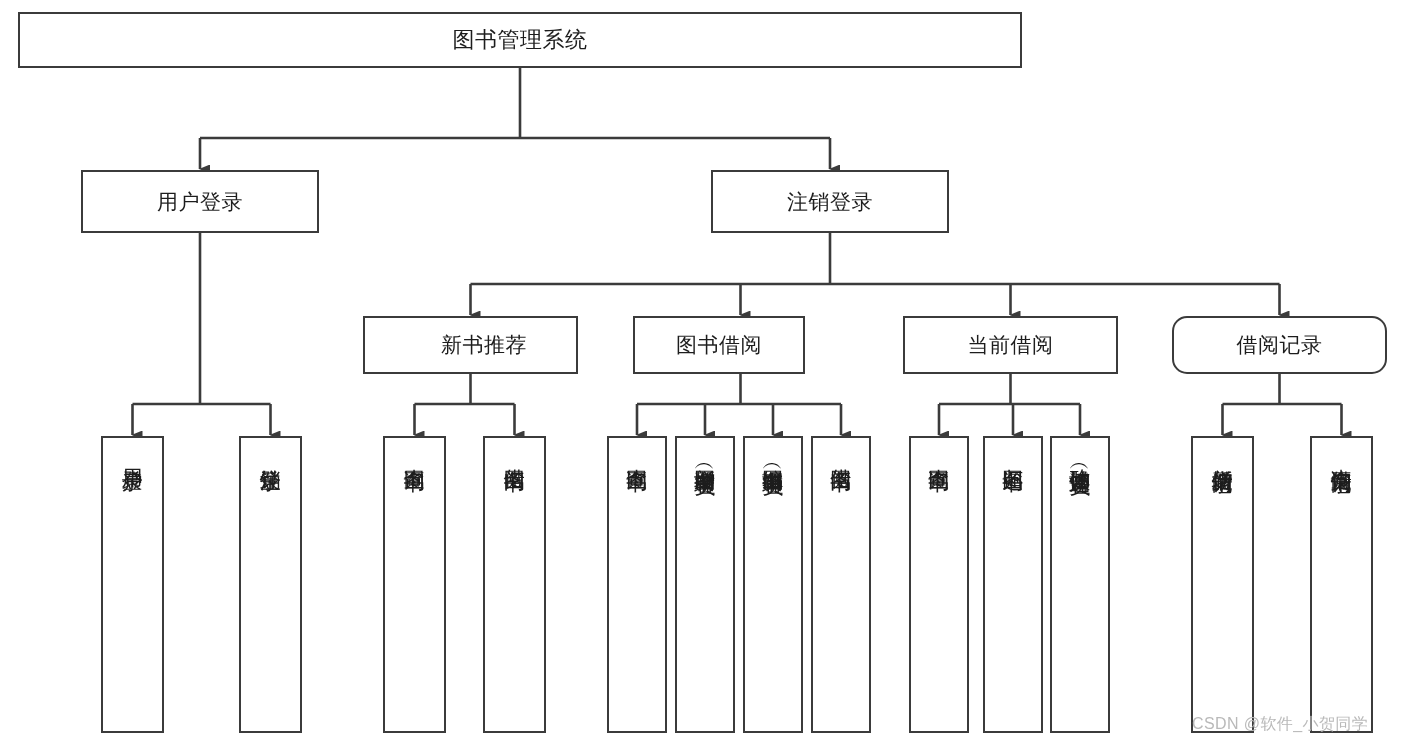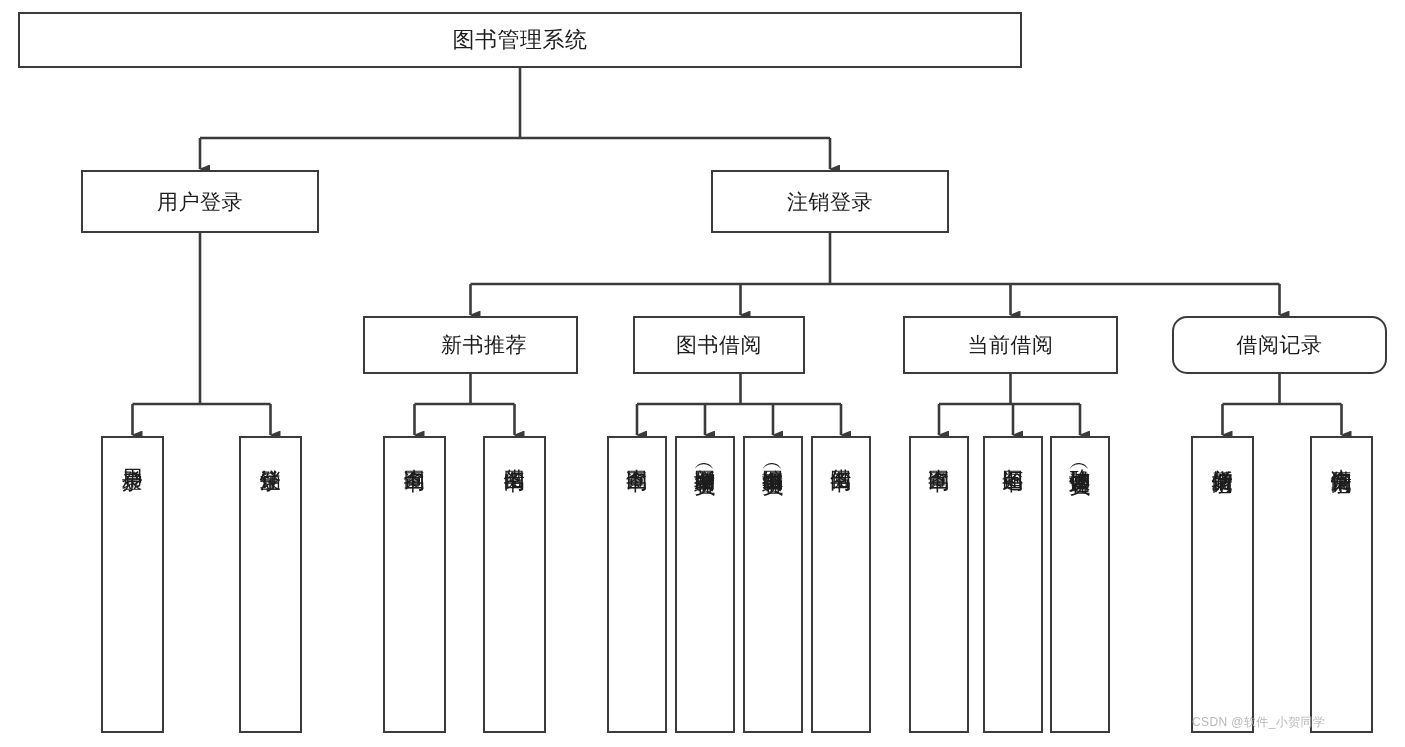--- a/index.html
+++ b/index.html
@@ -49,21 +49,21 @@
     writing-mode: vertical-rl;
     text-orientation: upright;
     font-size: 21px;
     line-height: 1.30;
     letter-spacing: 1px;
     white-space: nowrap;
   }
   .node.root .node-label { font-size: 22px; }
   .watermark {
     position: absolute;
-    font-size: 12px;
+    font-size: 16px;
     color: #b9b9b9;
     white-space: nowrap;
     letter-spacing: 0.4px;
   }
 </style>
 </head>
 <body>
 
 <div id="canvas">
   <svg id="edges" viewBox="0 0 1405 747" xmlns="http://www.w3.org/2000/svg">

